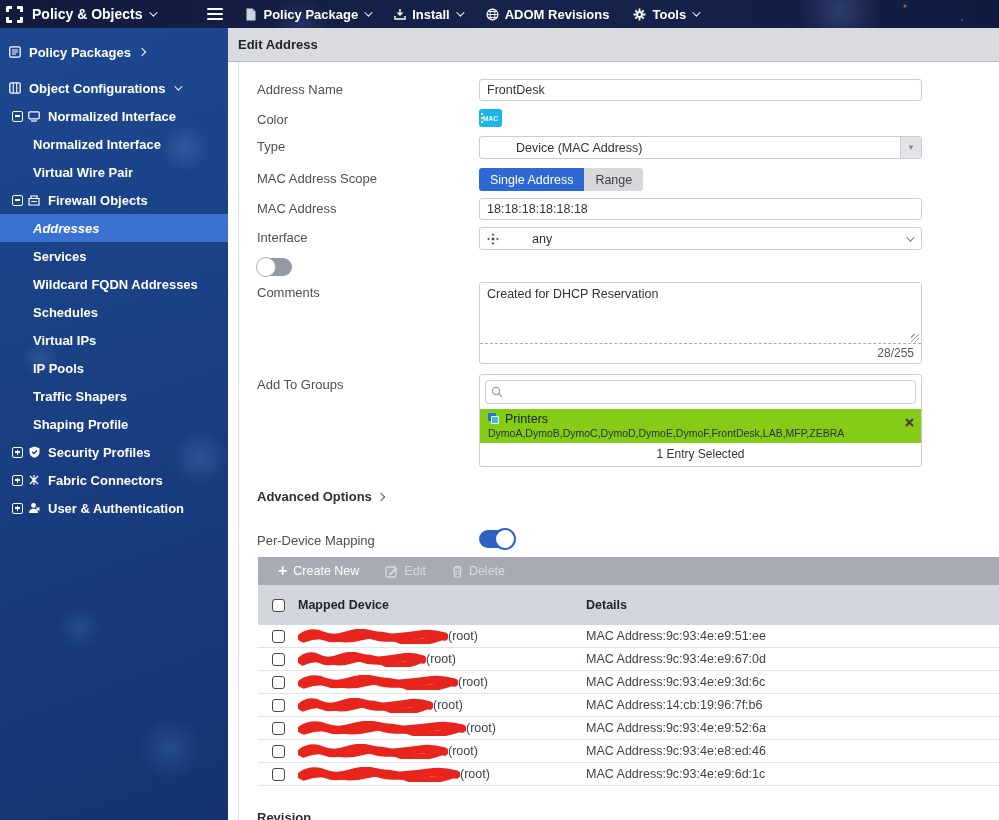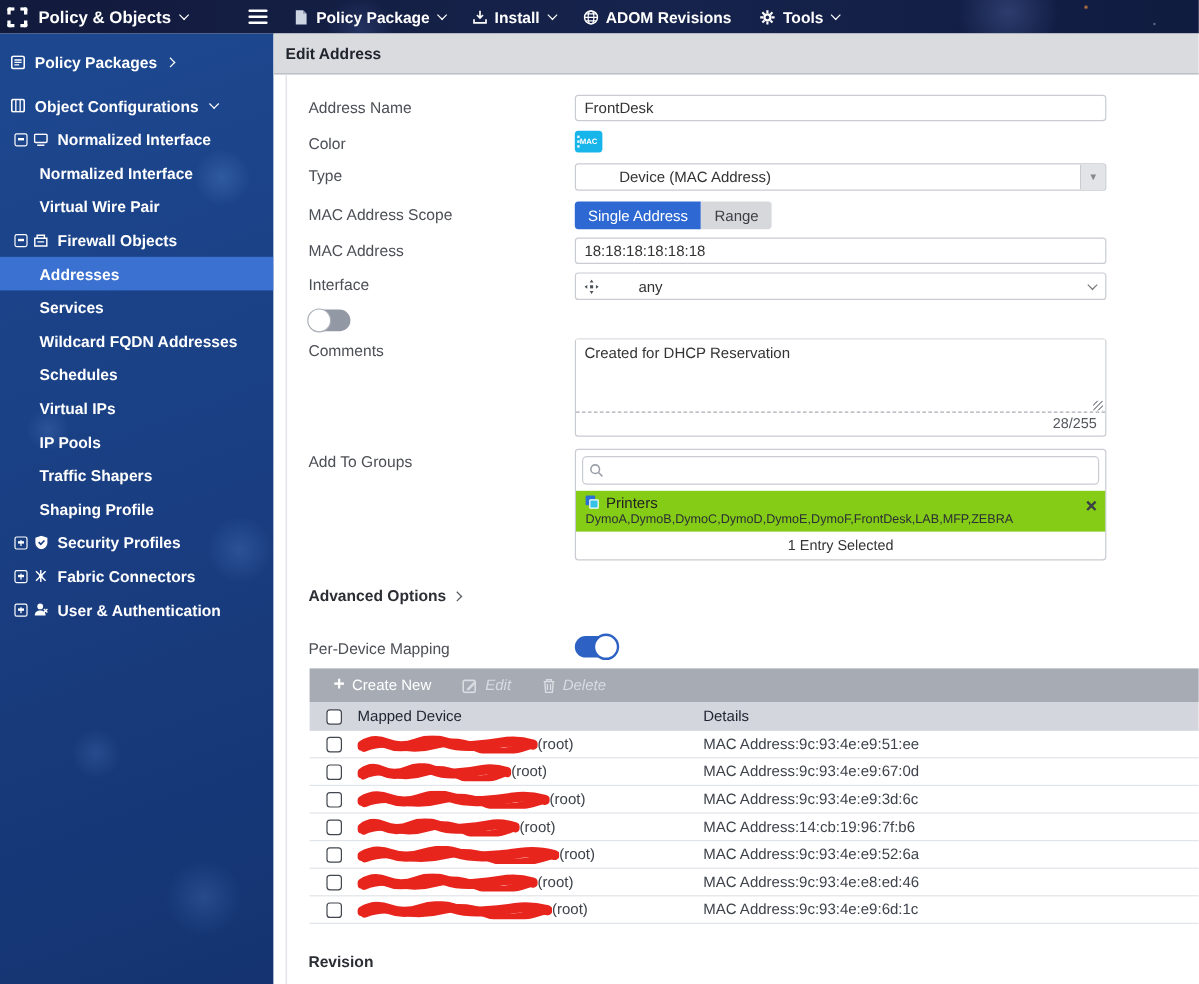--- a/index.html
+++ b/index.html
@@ -32,21 +32,21 @@
       radial-gradient(circle 30px at 80px 600px, rgba(120,170,240,.16), rgba(120,170,240,0) 70%),
       radial-gradient(circle 46px at 170px 720px, rgba(120,170,240,.18), rgba(120,170,240,0) 70%),
       linear-gradient(160deg,#1d4890 0%,#1a3f83 45%,#143370 100%);
     padding-top:4px; font-weight:bold; font-size:13px; }
   .s-item { height:28px; display:flex; align-items:center; cursor:pointer; white-space:nowrap; }
   .s-item .txt { margin-left:7px; }
   .s-section { padding-left:8px; }
   .s-section .chev { margin-left:8px; }
   .s-group { padding-left:12px; }
   .s-leaf { padding-left:33px; }
-  .s-leaf.selected { background:#3b71d1; }
+  .s-leaf.selected { background:#3b71d1;font-style:italic; }
   .pmbox { width:11px; height:11px; border:1.3px solid #fff; border-radius:2px; display:inline-flex; align-items:center; justify-content:center; margin-right:4px; flex:none; }
   .pmbox i { display:block; width:5px; height:1.4px; background:#fff; position:relative; }
   .pmbox.plus i::after { content:""; position:absolute; left:1.8px; top:-1.8px; width:1.4px; height:5px; background:#fff; }
   .s-icon { display:inline-flex; width:14px; justify-content:center; flex:none; }
 
   
   .main { position:absolute; left:228px; top:28px; width:771px; height:792px; background:#fff; overflow:hidden; }
   .panel-edge { position:absolute; left:10px; top:34px; bottom:0; width:1px; background:#dcdee3; }
   .page-header { height:34px; line-height:34px; background:#d9dbdf; border-bottom:1px solid #b7bac1; padding-left:10px; font-size:13px; font-weight:bold; color:#20242c; }
   .form-area { padding:17px 0 0 29px; position:relative; }
@@ -93,23 +93,23 @@
   .pages-icon i { position:absolute; display:block; border-radius:1px; }
   .pages-icon .b { left:0; top:0; width:8px; height:8px; background:#2a6fd6; }
   .pages-icon .f { left:3px; top:3px; width:8px; height:8px; background:#35c1e8; border:1px solid #fff; }
 
   .adv-opts { font-size:13px; font-weight:bold; color:#2b2e34; margin:22px 0 26px; cursor:pointer; display:flex; align-items:center; gap:6px; }
 
   
   .dtable { margin-left:30px; width:741px; margin-top:9px; }
   .toolbar { height:28px; background:#a6abb4; display:flex; align-items:center; font-size:12.5px; color:#fff; gap:26px; padding-left:20px; }
   .tb-item { display:flex; align-items:center; gap:6px; cursor:pointer; }
-  .tb-item.disabled { color:#d9dce1;font-style:italic; }
+  .tb-item.disabled { color:#d9dce1; }
   .plus-glyph { font-size:16px; font-weight:bold; line-height:1; }
-  .thead { height:24px; background:#d3d6dd; display:flex; align-items:center; font-size:12.5px; font-weight:normal; color:#1d2330; }
+  .thead { height:40px; background:#d3d6dd; display:flex; align-items:center; font-size:12.5px; font-weight:bold; color:#1d2330; }
   .col-cb { width:40px; flex:none; display:flex; justify-content:center; }
   .col-dev { width:288px; flex:none; }
   .col-det { flex:1; }
   .cb { width:13px; height:13px; border:1.6px solid #42464f; border-radius:3px; background:#fff; cursor:pointer; }
   .trow { height:23px; display:flex; align-items:center; border-bottom:1px solid #e1e4e9; font-size:12.5px; color:#3e424a; }
   .dev-cell { display:flex; align-items:center; }
   .scribble { height:15px; display:block; flex:none; }
   .scribble path { stroke:#e8251d; fill:none; stroke-linecap:round; }
 
   .revision-title { font-size:13px; font-weight:bold; color:#2b2e34; margin:24px 0 0 29px; }

